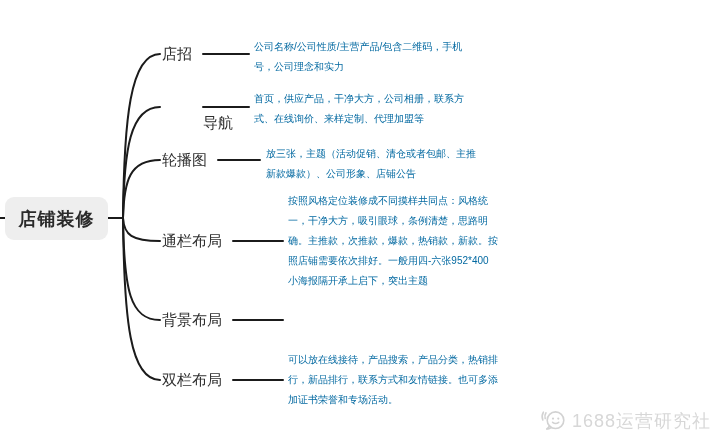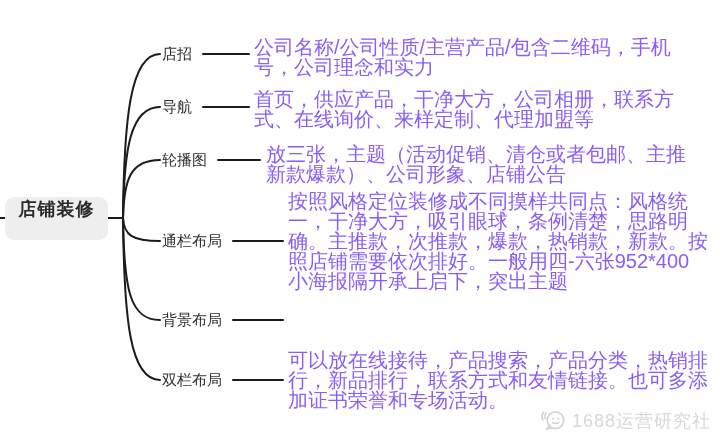--- a/index.html
+++ b/index.html
@@ -25,50 +25,51 @@
     stroke-linecap: round;
   }
 
   .root-node {
     position: absolute;
     left: 5px; top: 197px;
     width: 103px; height: 43px;
     background: #eeeeee;
     border-radius: 9px;
     display: flex;
+    align-items: center;
     justify-content: center;
   }
   .root-node .root-label {
     font-size: 18px;
     font-weight: bold;
     color: #2a2a2a;
     letter-spacing: 1px;
   }
 
   .branch-label {
     position: absolute;
     left: 162px;
     height: 20px;
     line-height: 20px;
     font-size: 15px;
     color: #2f2f2f;
     white-space: pre;
   }
   .bl-1 { top: 44px; }
-  .bl-2 { top: 97px; }
+  .bl-2 { top: 113px; margin-left: 41px; }
   .bl-3 { top: 150px; }
   .bl-4 { top: 231px; }
   .bl-5 { top: 310px; }
   .bl-6 { top: 370px; }
 
   .branch-desc {
     position: absolute;
-    font-size: 20px;
+    font-size: 10px;
     line-height: 20px;
-    color: #8b5cf6;
+    color: #0369a1;
     white-space: pre;
   }
   .bd-1 { left: 254px; top: 37px; }
   .bd-2 { left: 254px; top: 89px; }
   .bd-3 { left: 266px; top: 144px; }
   .bd-4 { left: 288px; top: 191px; }
   .bd-5 { left: 288px; top: 300px; }
   .bd-6 { left: 288px; top: 350px; }
 
   .watermark {

